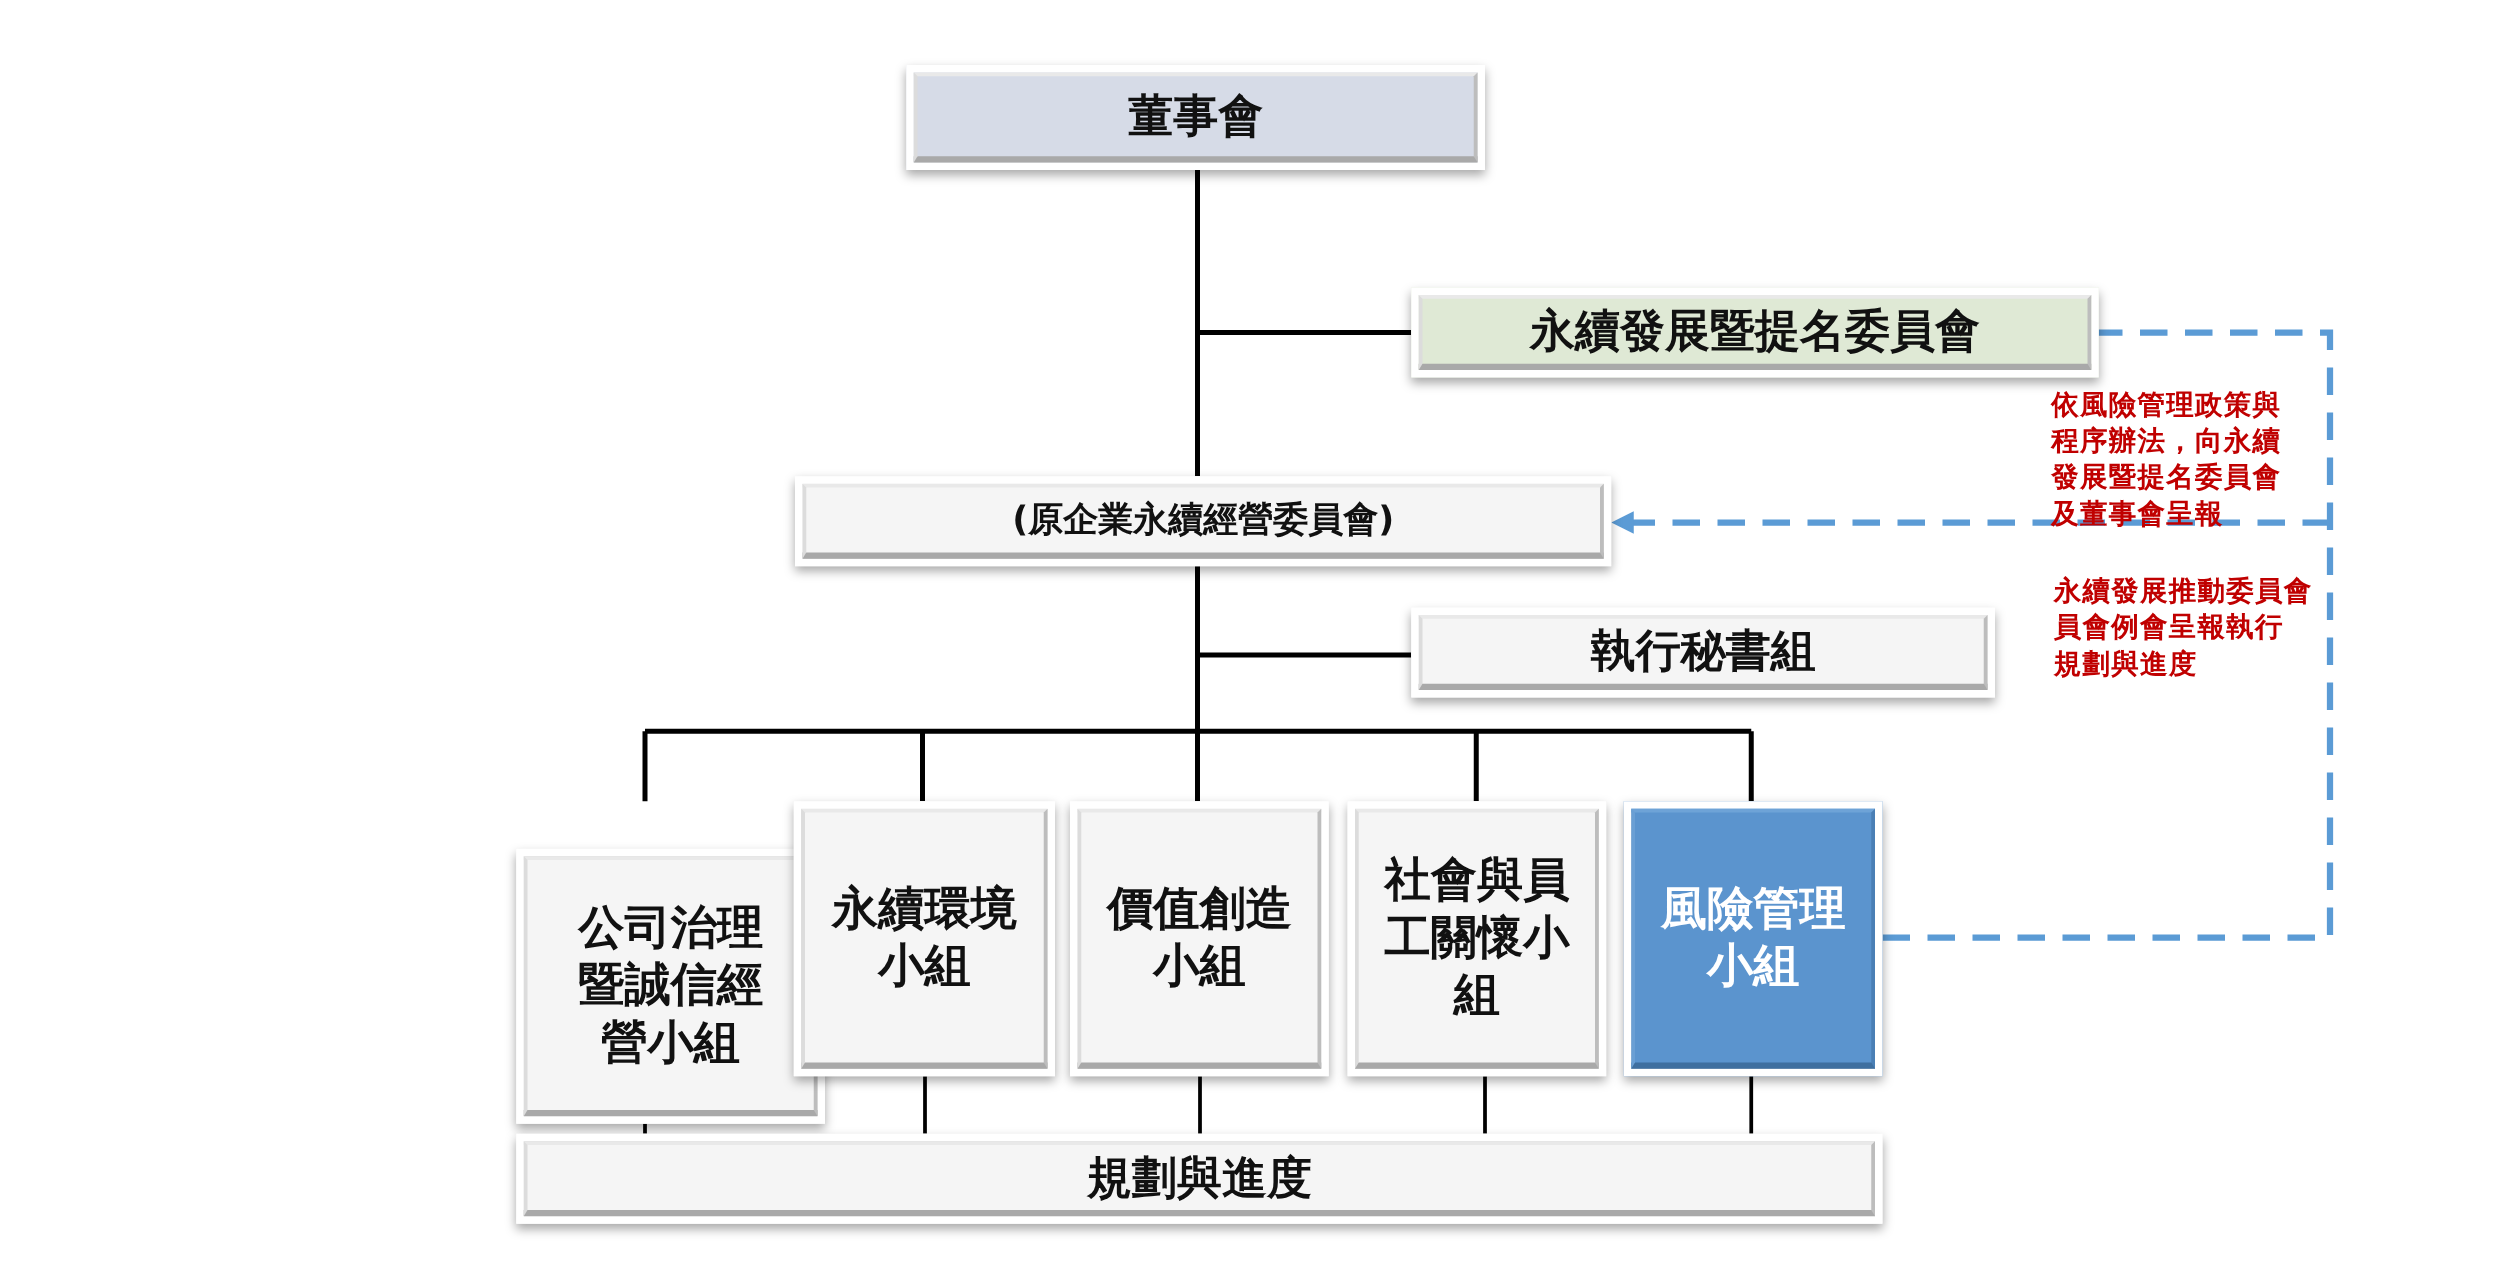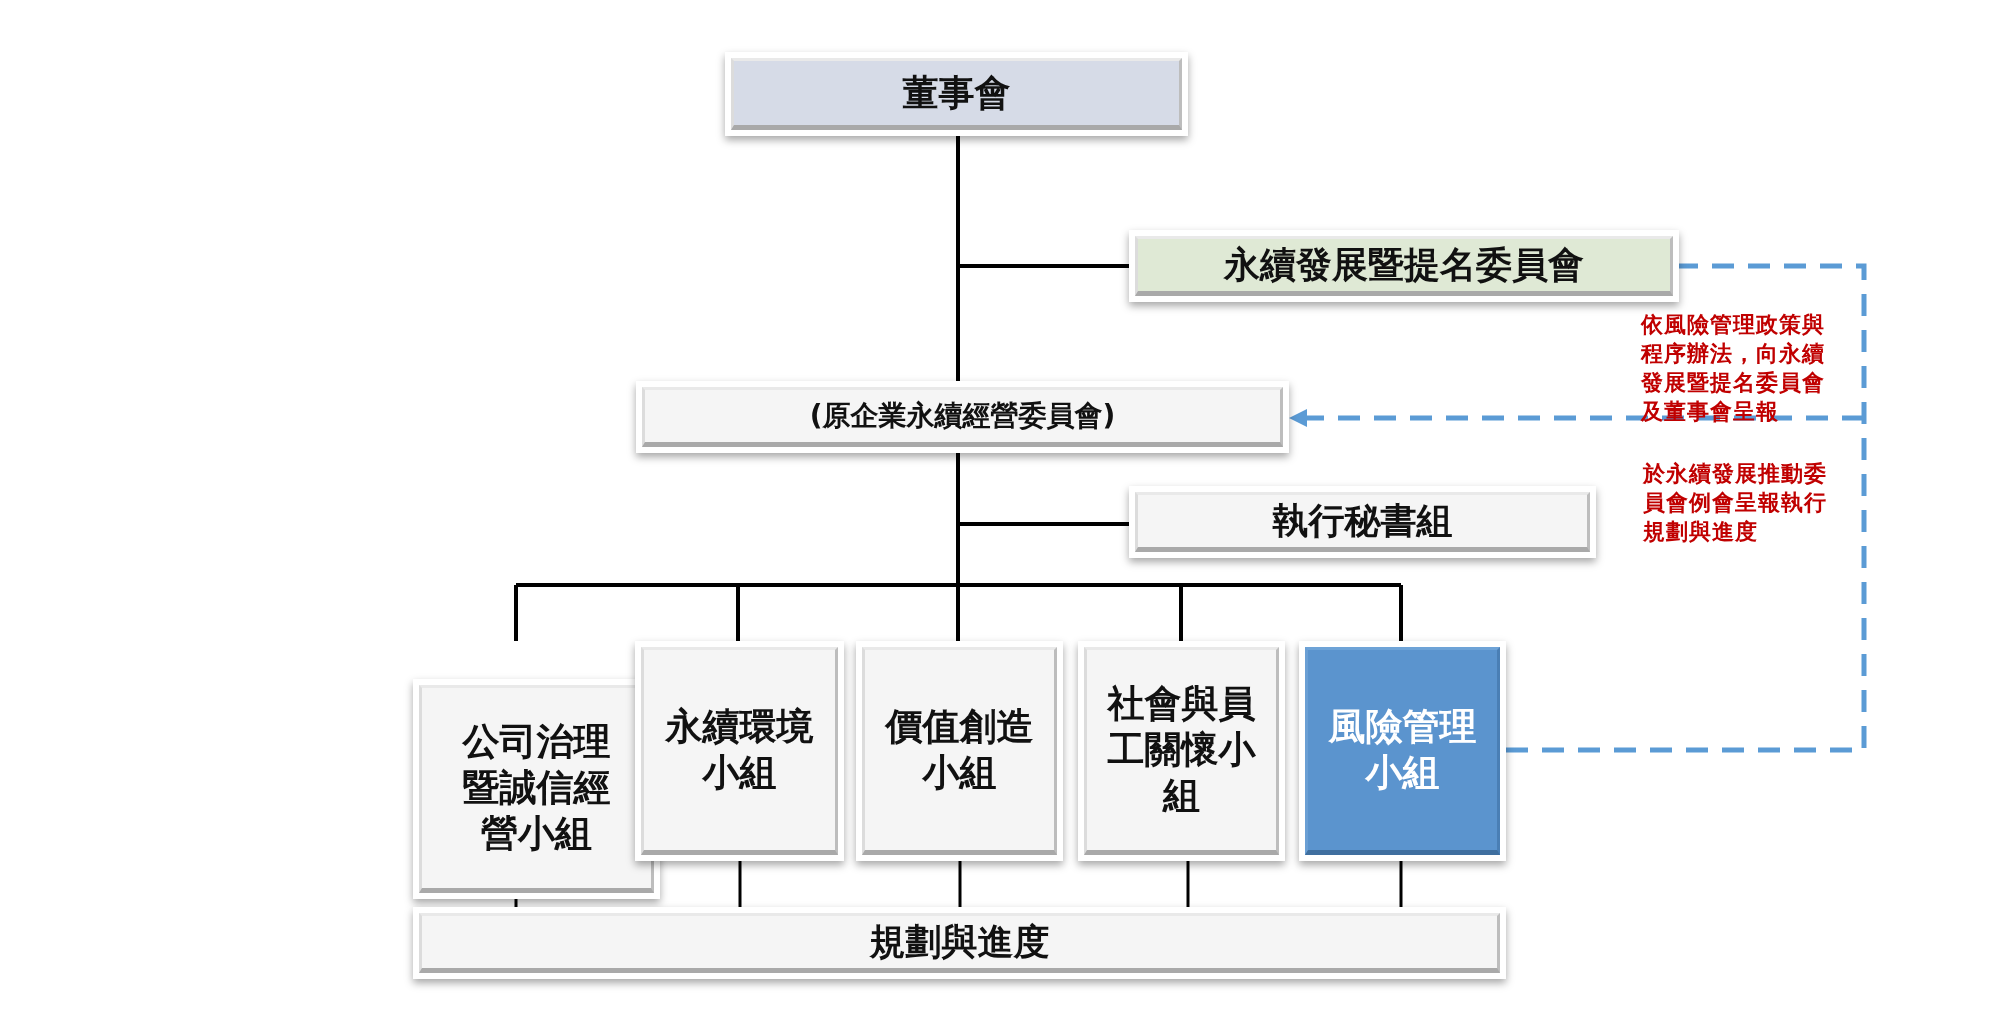--- a/index.html
+++ b/index.html
@@ -134,16 +134,16 @@
 </div>
 
 <div class="note" style="left:1641px; top:279px;margin-top:31px;">
   <div>依風險管理政策與</div>
   <div>程序辦法，向永續</div>
   <div>發展暨提名委員會</div>
   <div>及董事會呈報</div>
 </div>
 
 <div class="note" style="left:1643px; top:459px;">
-  <div>於永續發展推動委</div>
+  <div>永續發展推動委員會</div>
   <div>員會例會呈報執行</div>
   <div>規劃與進度</div>
 </div>
 
 </body></html>

